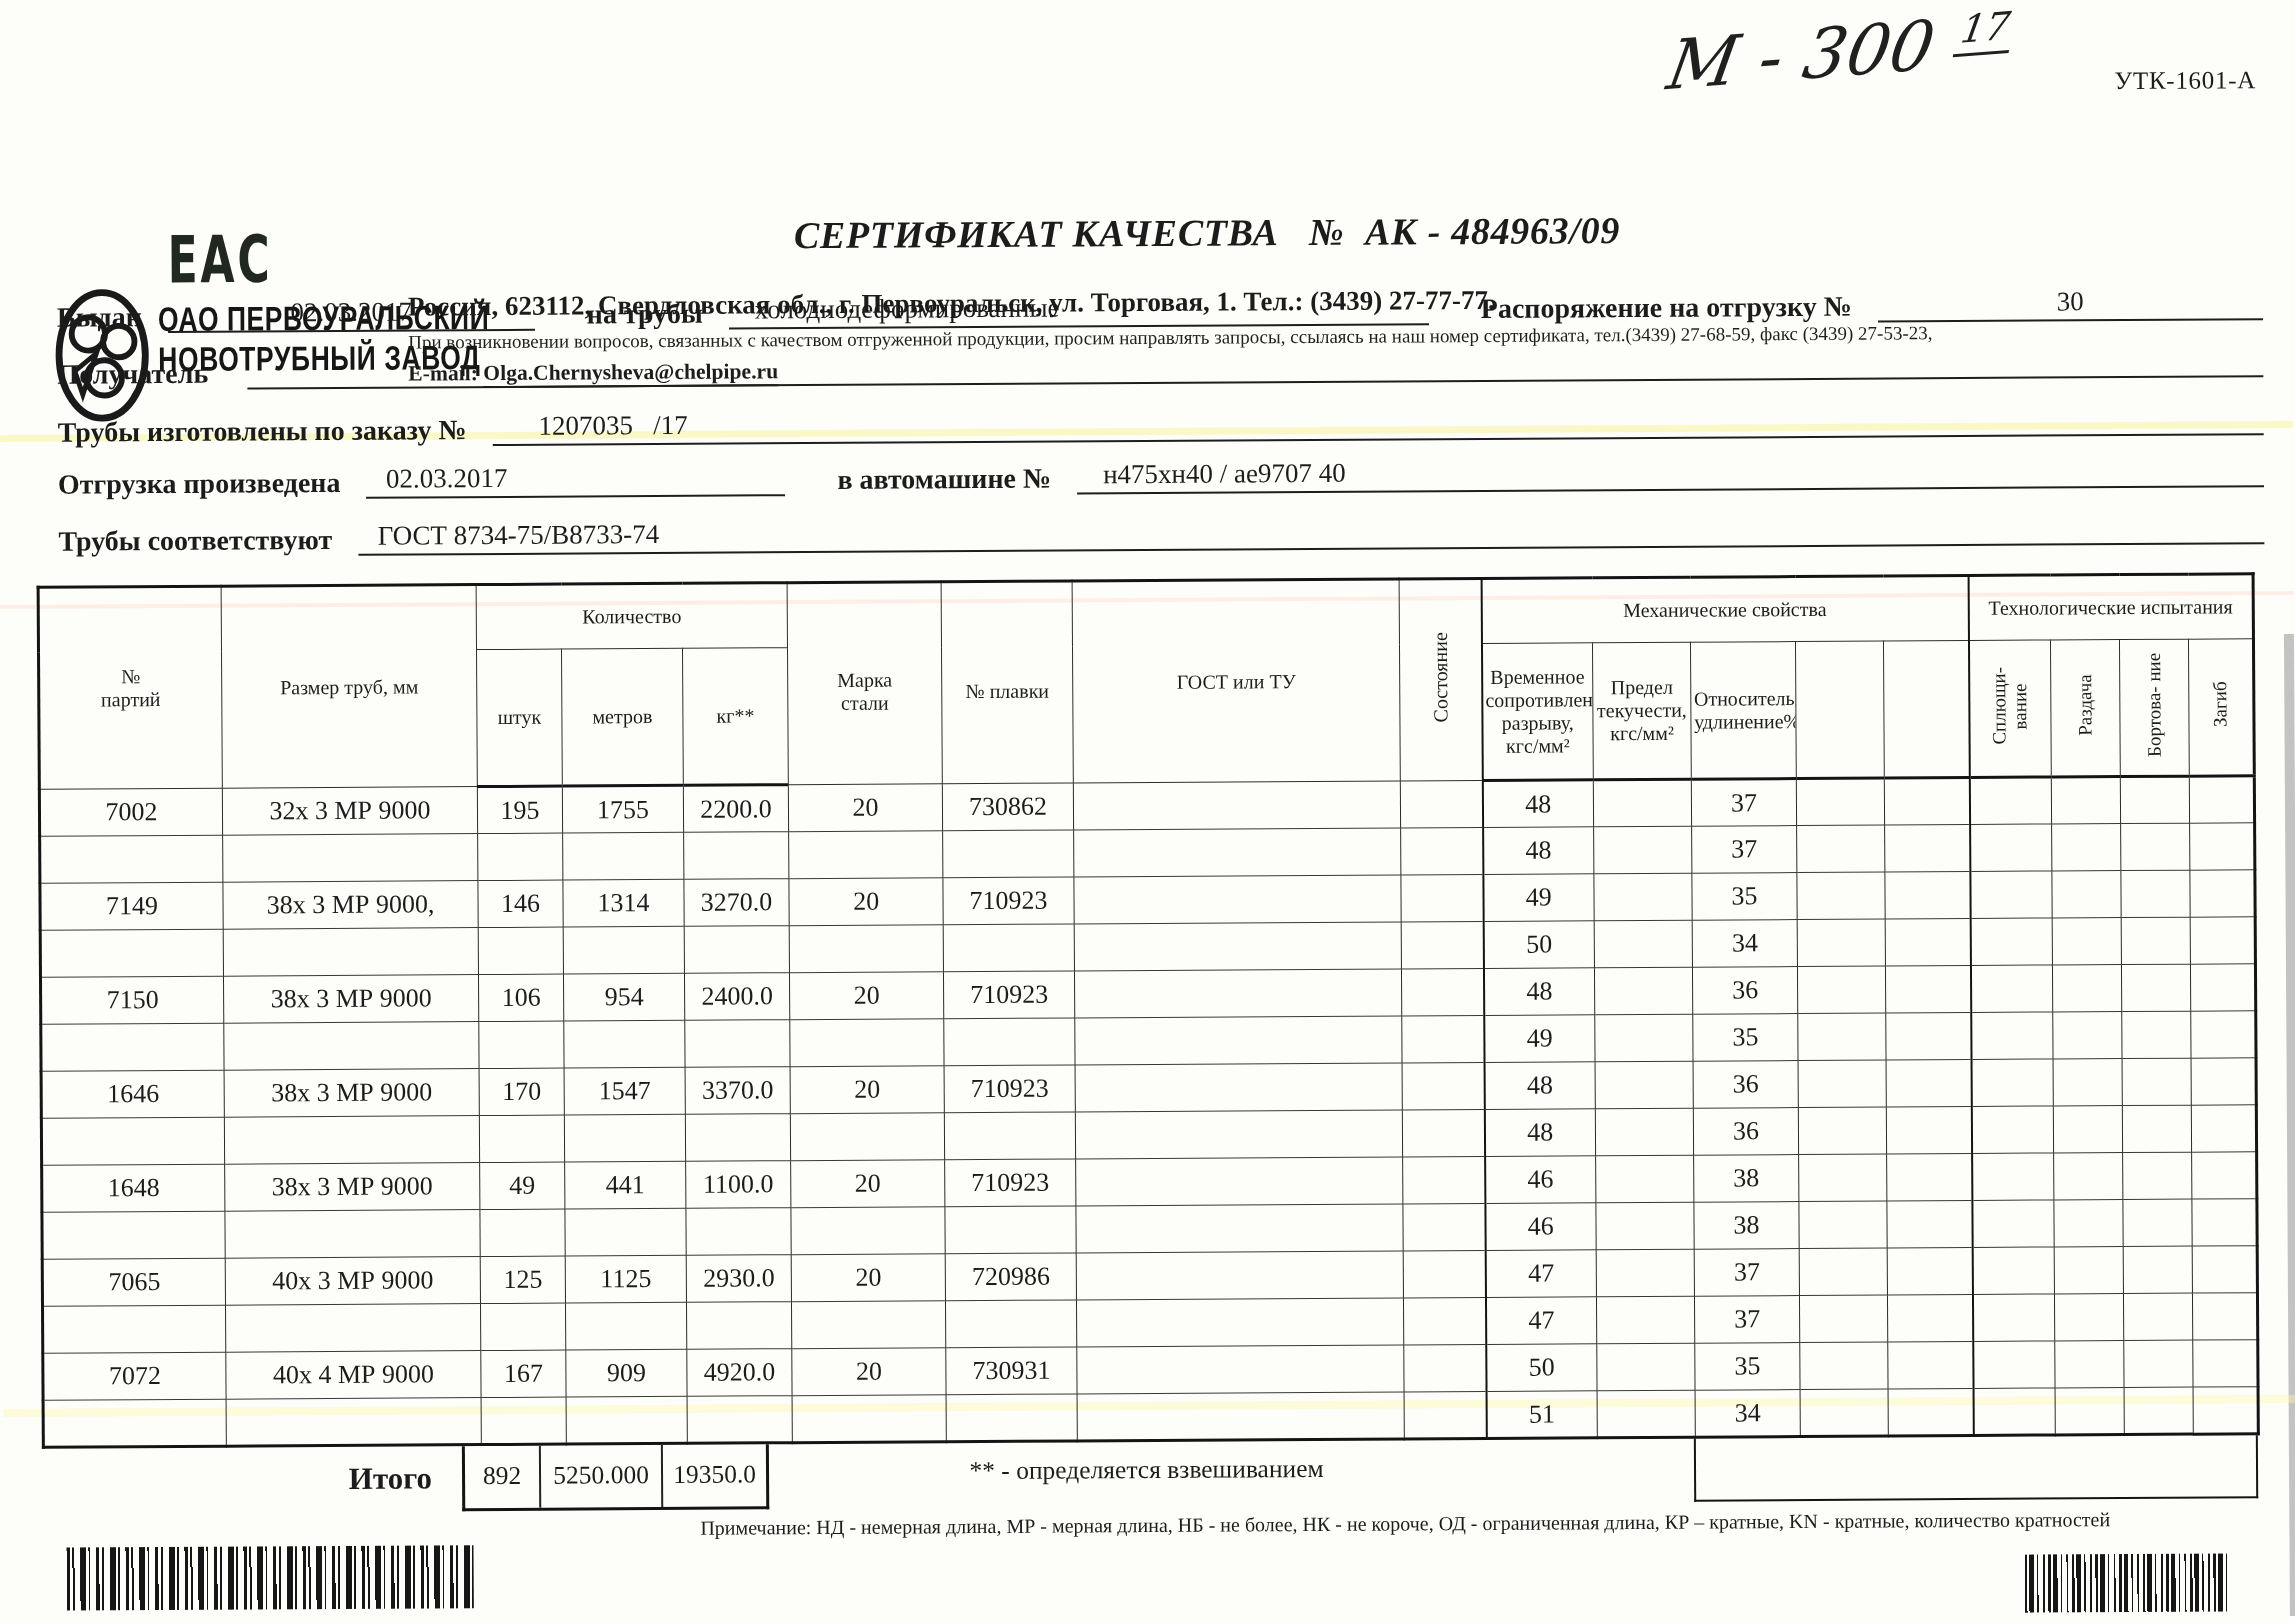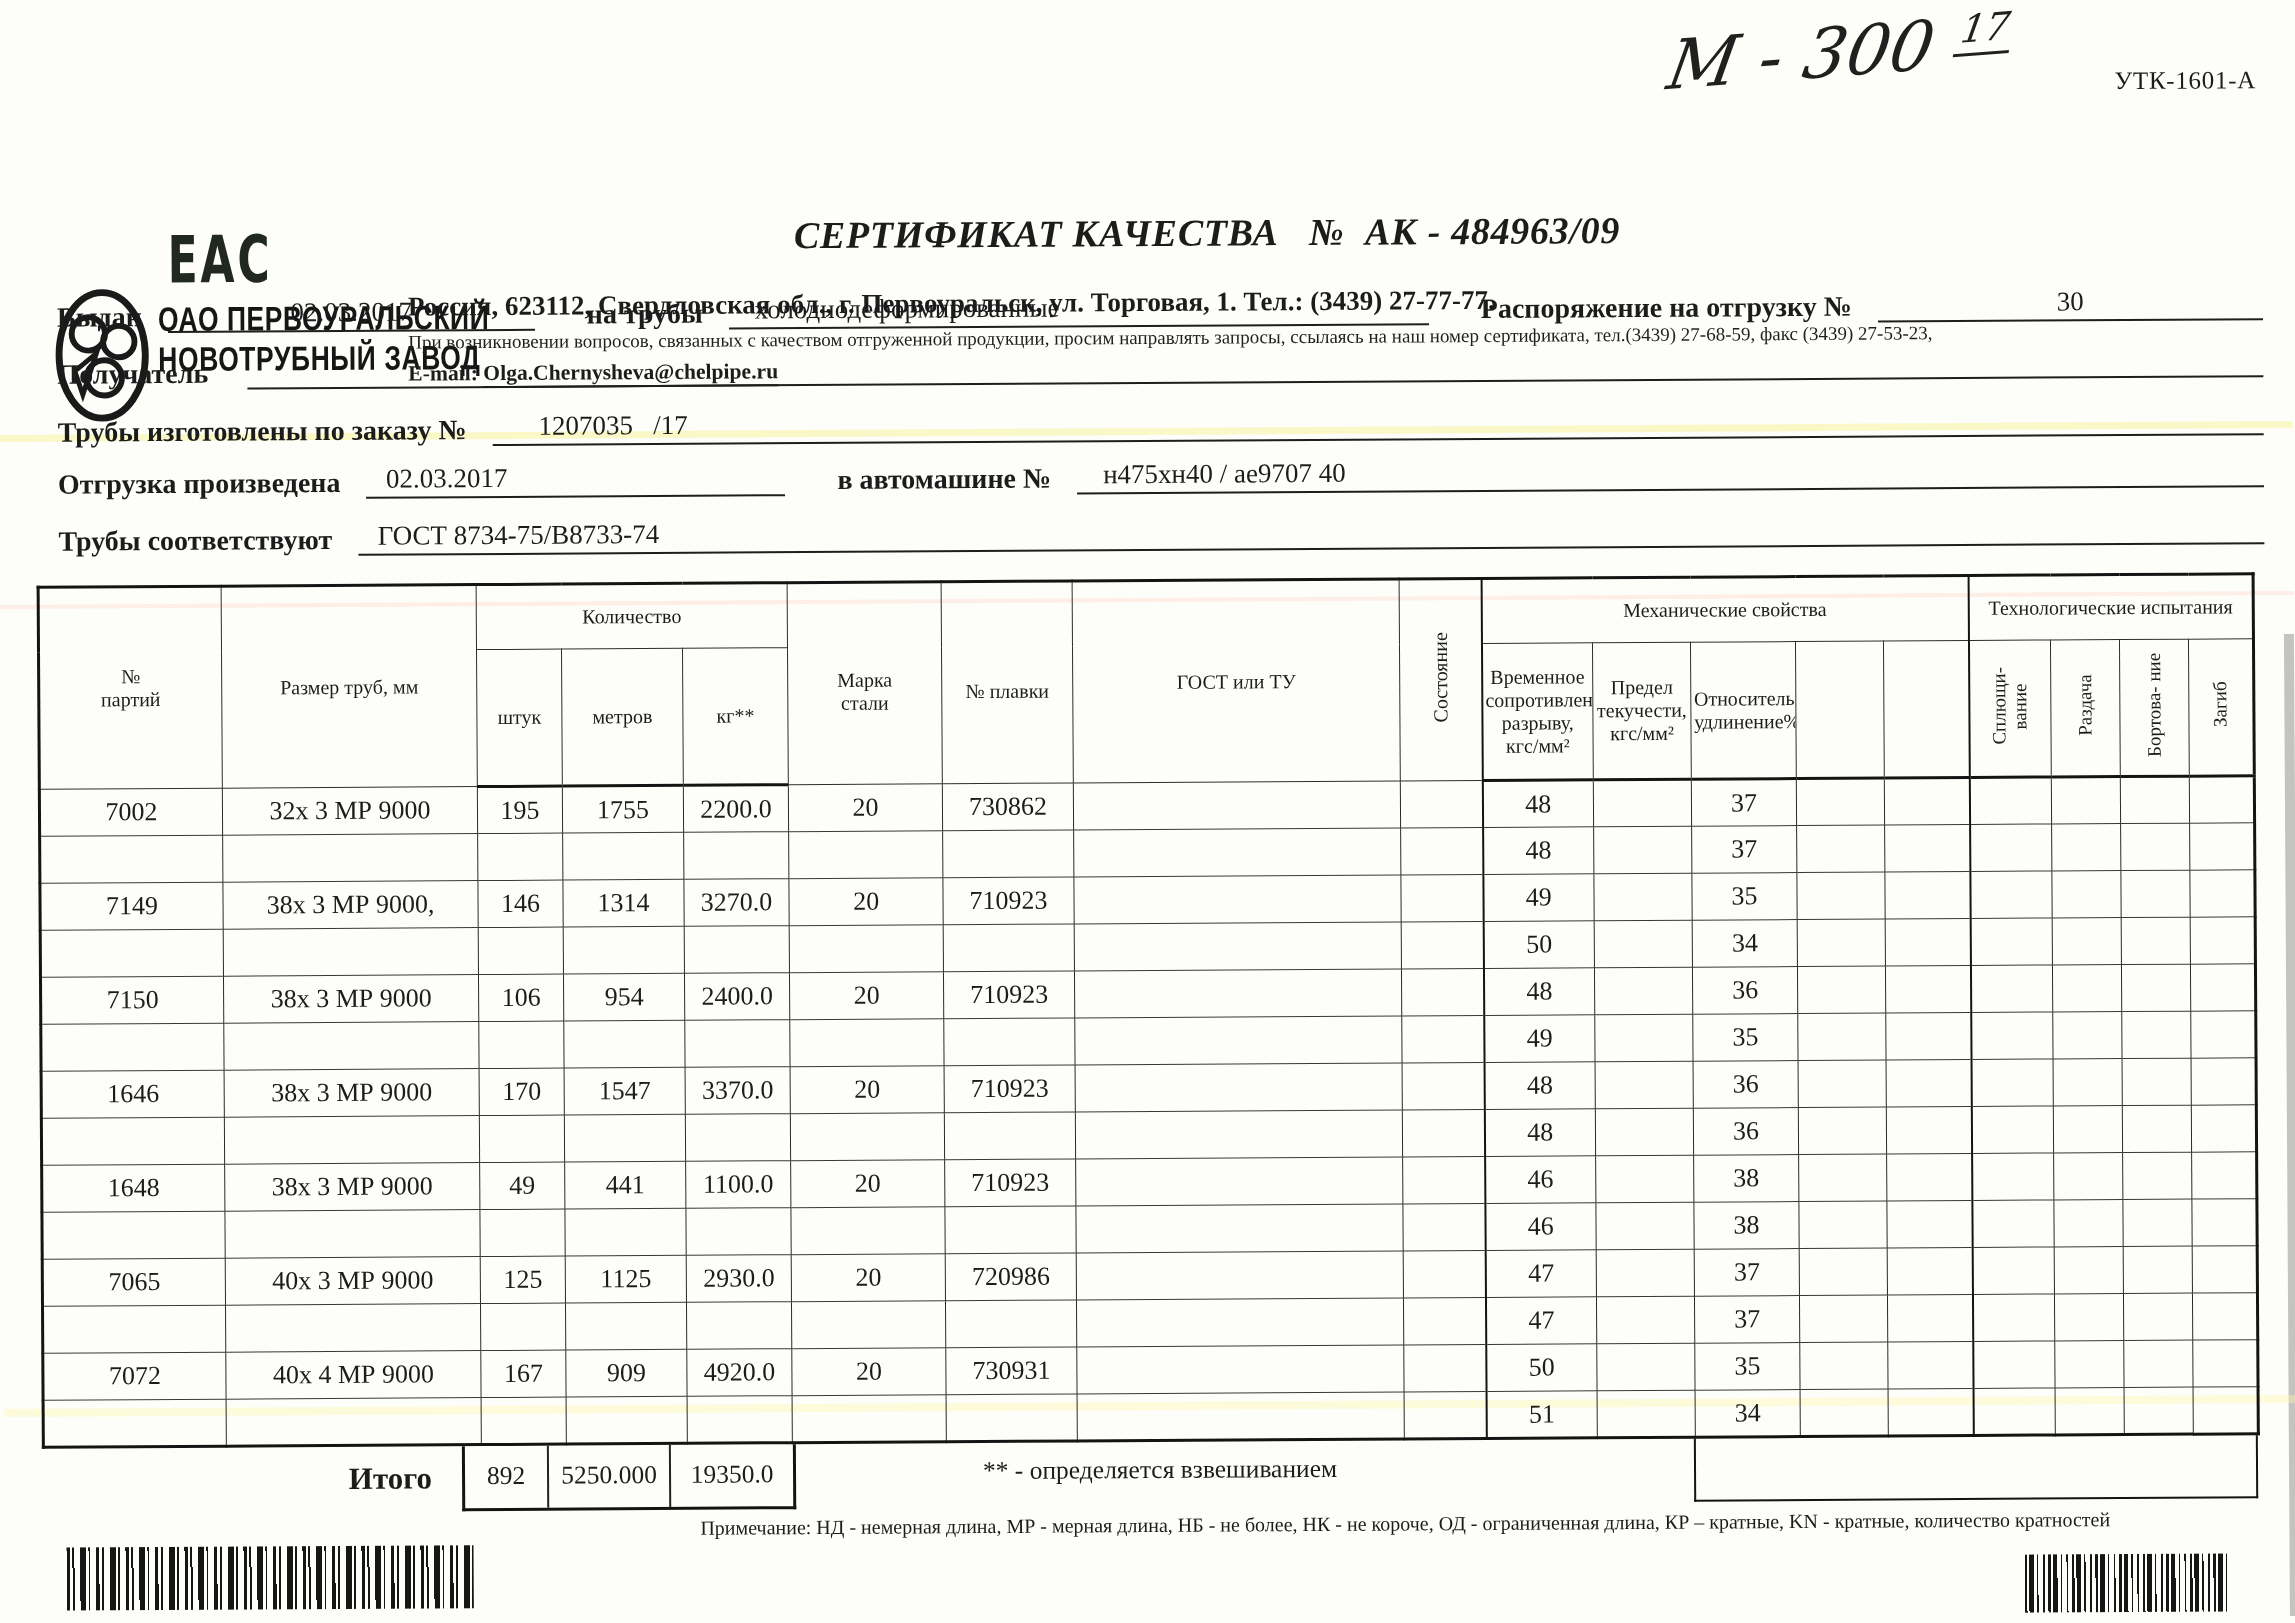--- a/index.html
+++ b/index.html
@@ -64,21 +64,21 @@
   .vtext { writing-mode:vertical-rl; transform:rotate(180deg); display:inline-block;
            max-height:128px; line-height:1.1; font-size:19px; }
   .vtall { max-height:193px; font-size:20px; }
 
   
   .totals { display:flex; width:2216px; align-items:stretch; height:65px; }
   .t-label { width:420px; text-align:right; padding-right:30px; font-weight:bold; font-size:31px; line-height:63px; }
   .t-box { display:flex; border:3.3px solid #141414; border-top:none; }
   .t-cell { border-right:2px solid #222; text-align:center; font-size:25.5px; line-height:59px; padding:0 3.9px; }
   .t-cell:last-child { border-right:none; }
-  .tc1 { width:84px; } .tc2 { width:122px; } .tc3 { width:122px; }
+  .tc1 { width:76px; } .tc2 { width:122px; } .tc3 { width:103px; }
   .t-note { flex:1 1 auto; text-align:center; font-size:25.5px; line-height:56px; padding-right:170px; }
   .t-rightbox { width:564px; border:2.6px solid #141414; border-top:none; height:63px; }
 
   .legend { margin-top:6.5px; margin-left:658px; font-size:20px; white-space:nowrap; }
 
   
   .barcode { position:absolute; background-color:transparent; }
   .bc-left { left:62px; top:1541px; width:407px; height:63px;
     background:repeating-linear-gradient(90deg,#161616 0 3.3px,transparent 3.3px 5.9px,#161616 5.9px 7.9px,transparent 7.9px 13.7px,#161616 13.7px 19.6px,transparent 19.6px 22px,#161616 22px 23.6px,transparent 23.6px 29.5px); }
   .bc-right { left:2020px; top:1560px; width:206px; height:58px;

